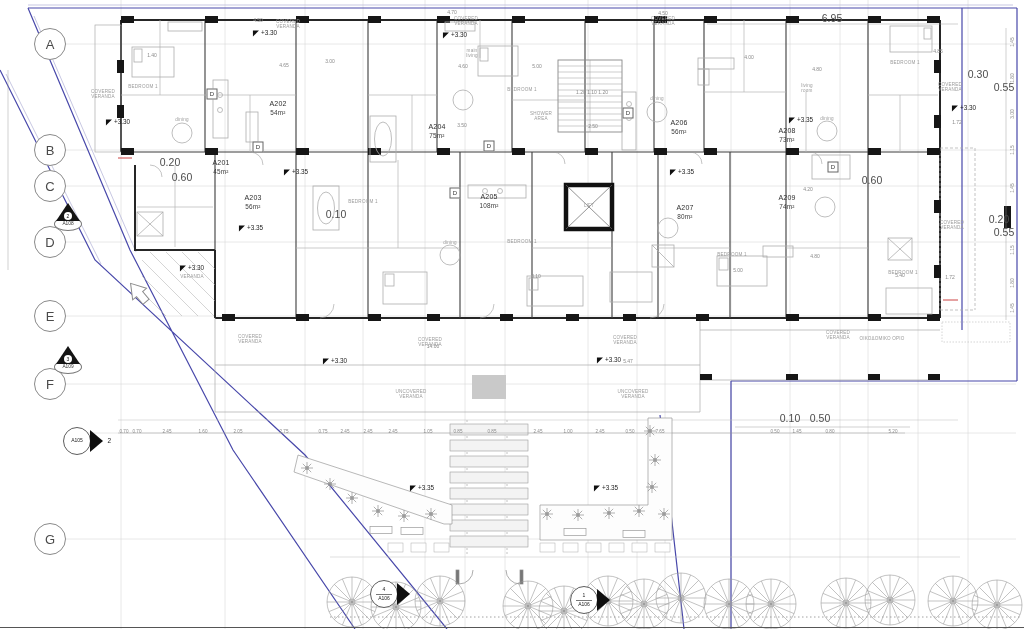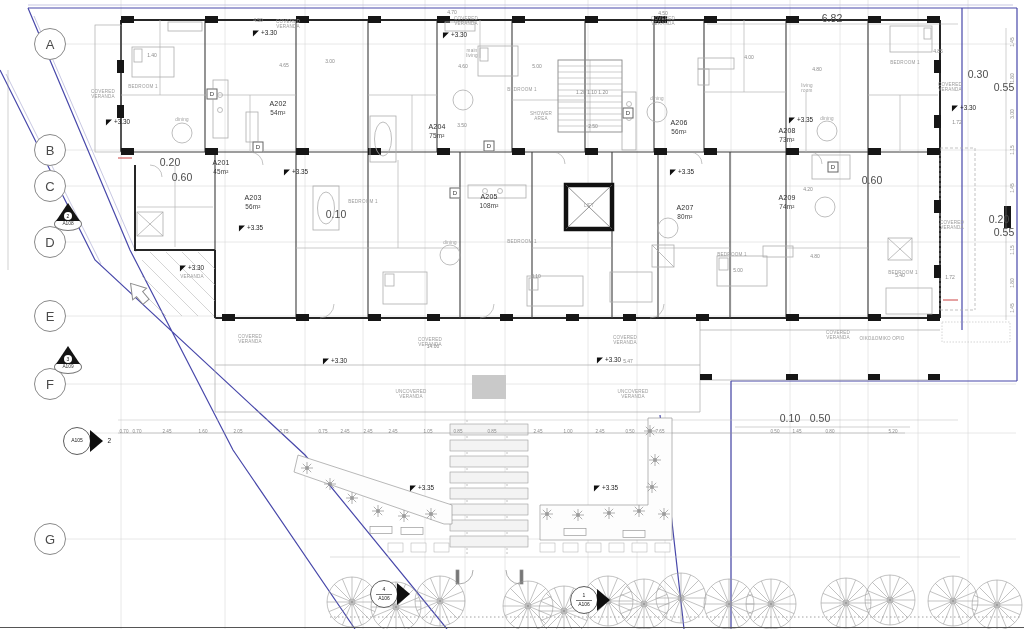--- a/index.html
+++ b/index.html
@@ -360,21 +360,21 @@
       <span>+3.35</span>
     </div>
     <div class="lbl lvl" style="left: 606px; top: 488px;">
       <span class="flag"></span>
       <span>+3.35</span>
     </div>
     <div class="lbl dimL" style="left: 170px; top: 163px;">0.20</div>
     <div class="lbl dimL" style="left: 182px; top: 178px;">0.60</div>
     <div class="lbl dimL" style="left: 336px; top: 215px;">0.10</div>
     <div class="lbl dimL" style="left: 872px; top: 181px;">0.60</div>
-    <div class="lbl dimL" style="left: 832px; top: 19px;">6.82</div>
+    <div class="lbl dimL" style="left: 832px; top: 19px;">6.95</div>
     <div class="lbl dimL" style="left: 978px; top: 75px;">0.30</div>
     <div class="lbl dimL" style="left: 1004px; top: 88px;">0.55</div>
     <div class="lbl dimL" style="left: 999px; top: 220px;">0.20</div>
     <div class="lbl dimL" style="left: 1004px; top: 233px;">0.55</div>
     <div class="lbl dimL" style="left: 790px; top: 419px;">0.10</div>
     <div class="lbl dimL" style="left: 820px; top: 419px;">0.50</div>
     <div class="lbl dimS" style="left: 258px; top: 21px;">4.50</div>
     <div class="lbl dimS" style="left: 452px; top: 13px;">4.70</div>
     <div class="lbl dimS" style="left: 663px; top: 14px;">4.50</div>
     <div class="lbl dimS" style="left: 152px; top: 56px;">1.40</div>

